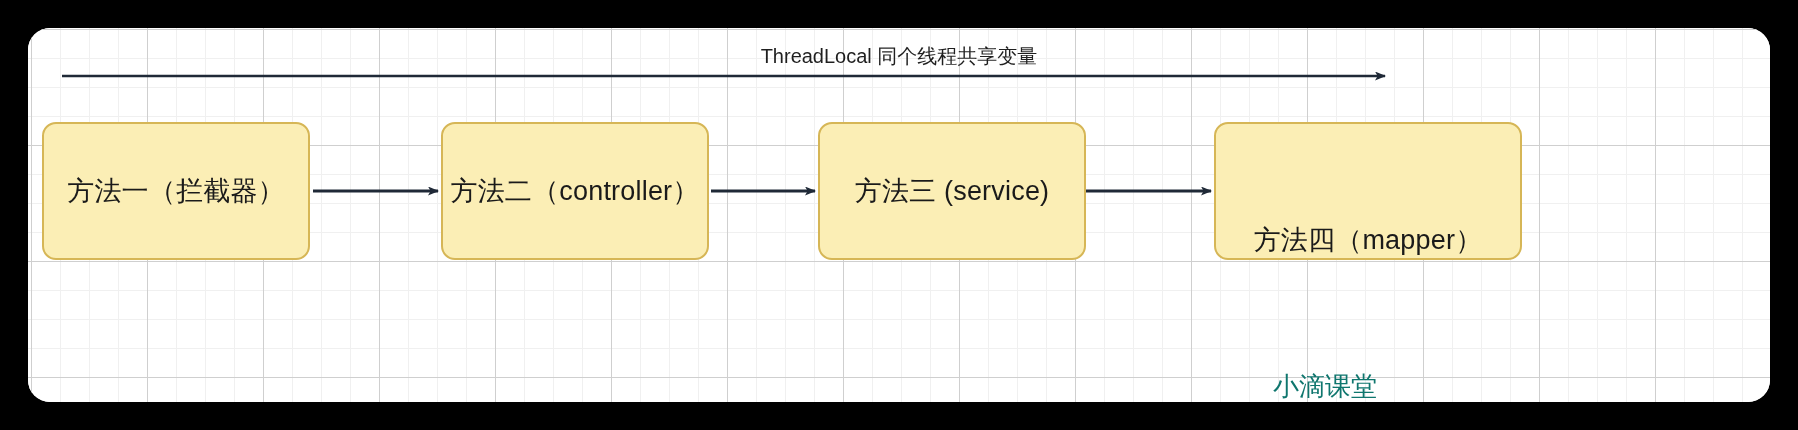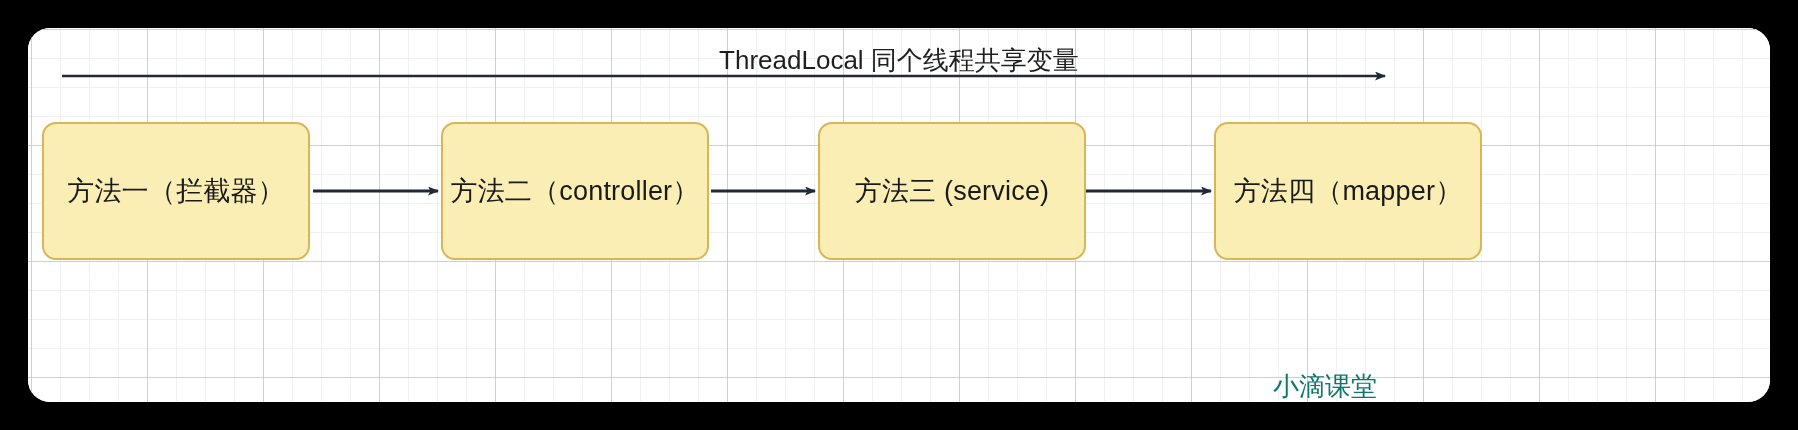--- a/index.html
+++ b/index.html
@@ -64,21 +64,21 @@
     white-space: nowrap;
     letter-spacing: 0.2px;
   }
 
   #flow-title {
     position: absolute;
     left: 0;
     top: 15px;
     width: 100%;
     text-align: center;
-    font-size: 26px;
+    font-size: 20px;
     color: #1f1f1f;
     white-space: nowrap;
   }
 
   #watermark {
     position: absolute;
     left: 1245px;
     top: 341px;
     font-size: 26px;
     color: #0f766e;
@@ -115,19 +115,19 @@
   </div>
 
   <div class="flow-box" style="left:790px; top:94px; width:268px; height:138px;">
     <span class="flow-box-label">方法三 (service)</span>
   </div>
 
   <div class="flow-box" style="left:413px; top:94px; width:268px; height:138px;">
     <span class="flow-box-label">方法二（controller）</span>
   </div>
 
-  <div class="flow-box" style="left:1186px; top:94px; width:268px; height:138px;">
+  <div class="flow-box" style="left:1186px; top:94px; width:308px; height:138px;align-items:flex-end;">
     <span class="flow-box-label">方法四（mapper）</span>
   </div>
 
   <div id="watermark">小滴课堂</div>
 
 </div>
 
 </body></html>

